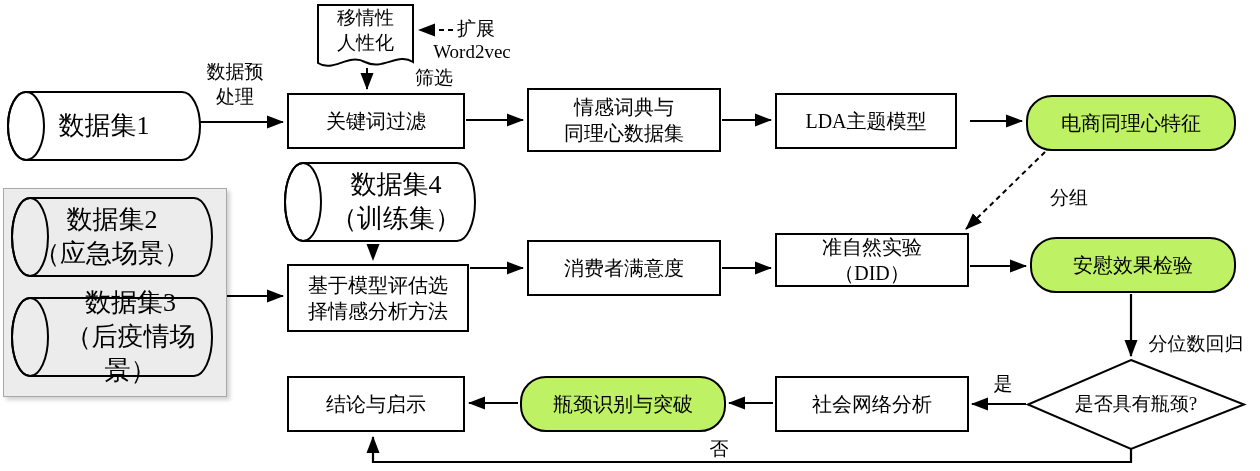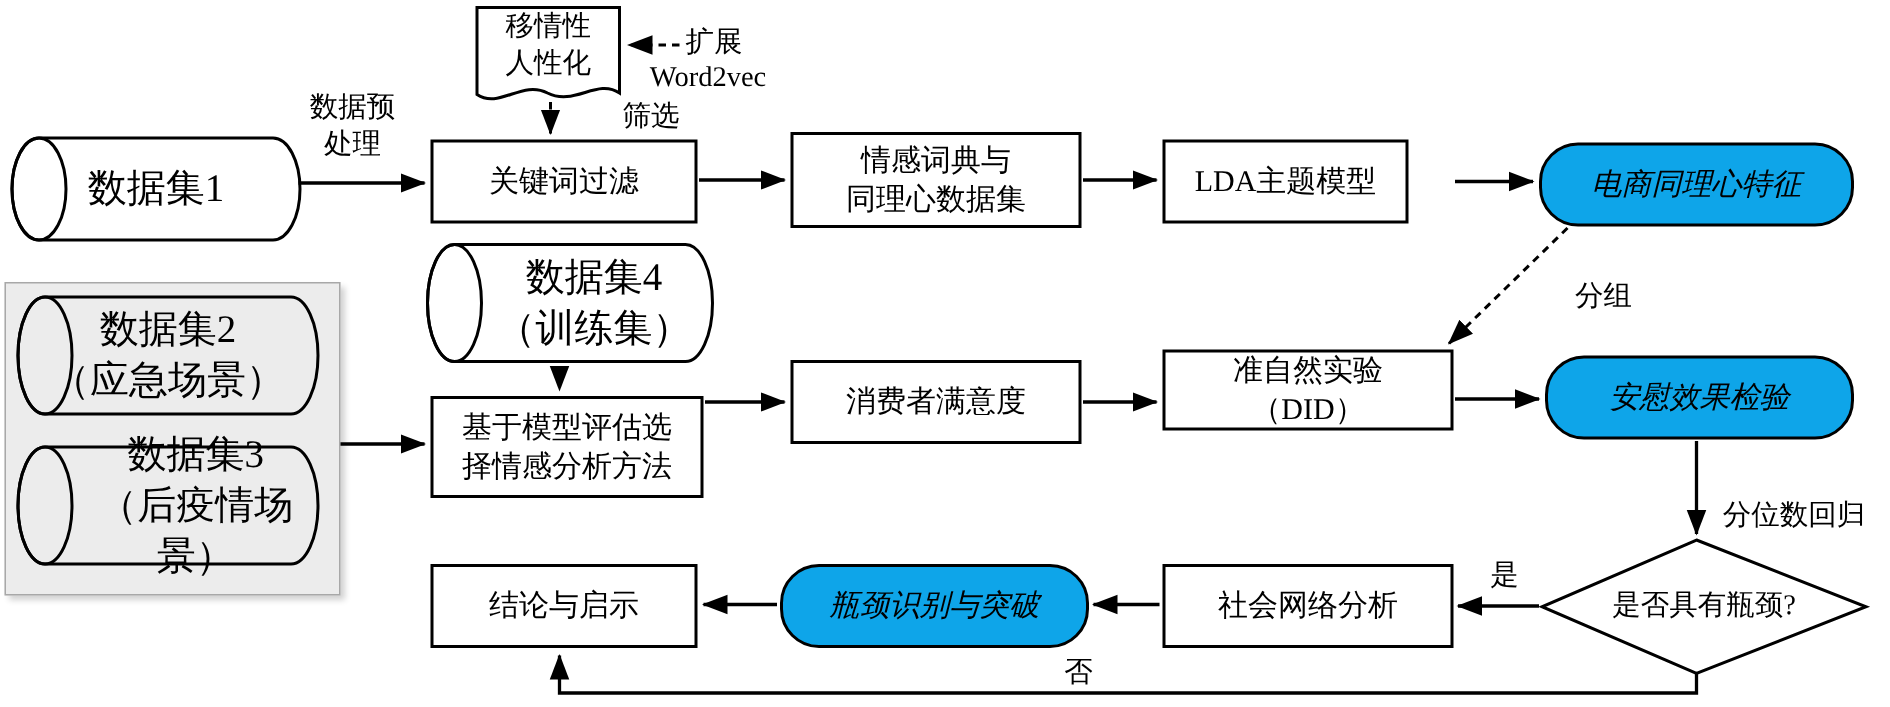--- a/index.html
+++ b/index.html
@@ -5,21 +5,21 @@
   * { margin:0; padding:0; box-sizing:border-box; }
   html,body { background:#fff; }
   body { font-family:"Liberation Serif","DejaVu Serif",serif; color:#000; }
   .canvas { position:relative; width:1260px; height:471px; background:#fff; overflow:hidden; }
   .panel { position:absolute; left:3px; top:188px; width:224px; height:209px;
            background:#ececec; border:1px solid #a8a8a8; box-shadow:3px 3px 4px rgba(0,0,0,0.18); z-index:1; }
   svg.wires { position:absolute; left:0; top:0; z-index:2; }
   .box, .stadium { position:absolute; z-index:3; display:flex; flex-direction:column;
            align-items:center; justify-content:center; text-align:center;
            font-size:20px; line-height:1.3; background:#fff; border:2px solid #000; }
-  .stadium { background:#0ea5e9; border-radius:26px;font-style:italic; }
+  .stadium { background:#bef264; border-radius:26px; }
   .t { position:absolute; z-index:4; display:flex; flex-direction:column;
        align-items:center; justify-content:center; text-align:center;
        font-size:26px; line-height:1.3; }
   .small { font-size:19px; }
 </style>
 </head>
 <body>
 
 <div class="canvas">
 
@@ -73,21 +73,21 @@
     <line x1="1045" y1="152" x2="966" y2="229" stroke="#000" stroke-width="2" stroke-dasharray="5 4" marker-end="url(#ah)"></line>
   </svg>
 
   <div class="box" style="left:287px; top:93px; width:178px; height:56px;">
     <span>关键词过滤</span>
   </div>
   <div class="box" style="left:527px; top:88px; width:194px; height:64px;">
     <div>情感词典与</div>
     <div>同理心数据集</div>
   </div>
-  <div class="box" style="left:775px; top:93px; width:164px; height:56px;">
+  <div class="box" style="left:775px; top:93px; width:182px; height:56px;">
     <span>LDA主题模型</span>
   </div>
   <div class="box" style="left:287px; top:264px; width:182px; height:68px;text-align:center;">
     <div>基于模型评估选</div>
     <div>择情感分析方法</div>
   </div>
   <div class="box" style="left:527px; top:240px; width:194px; height:56px;text-align:right;">
     <span>消费者满意度</span>
   </div>
   <div class="box" style="left:775px; top:233px; width:194px; height:54px;">

